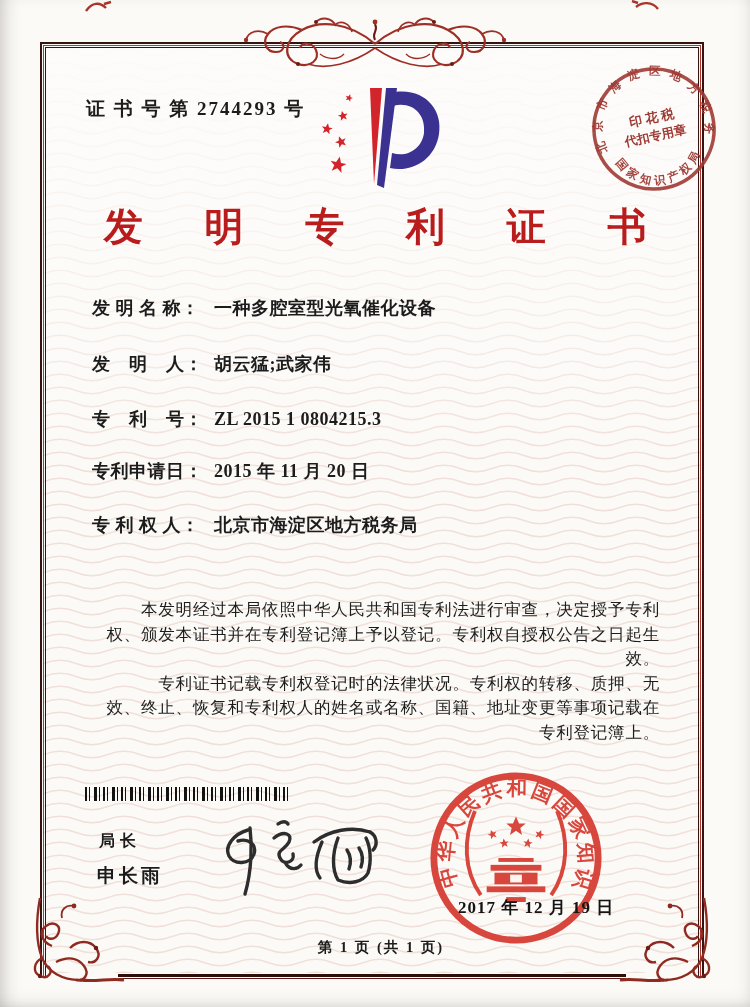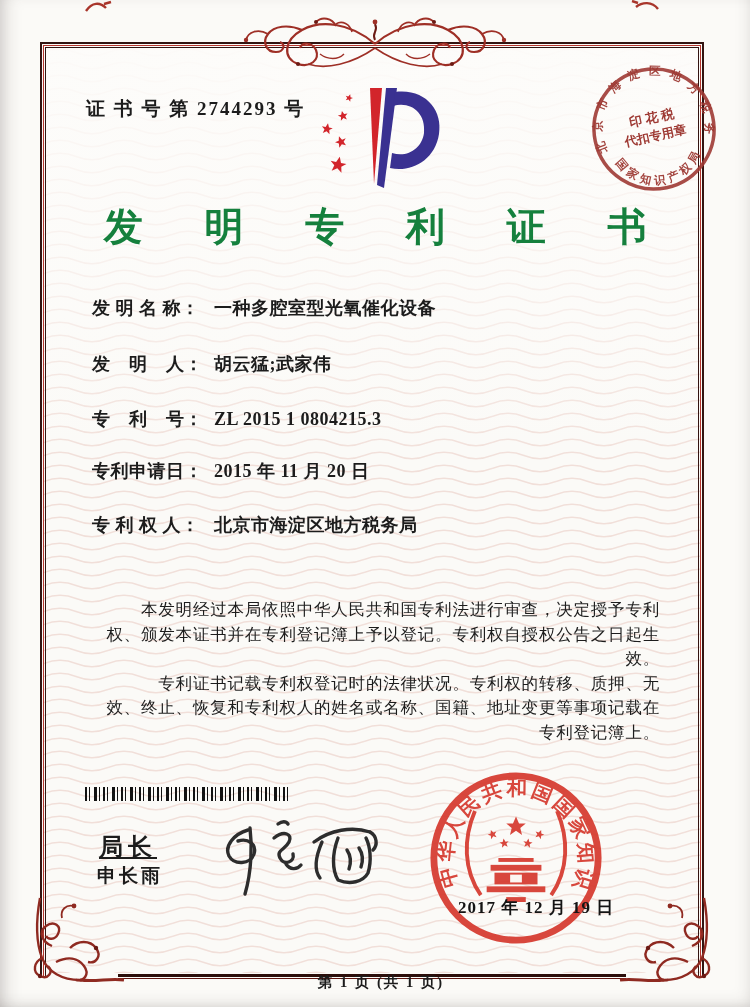--- a/index.html
+++ b/index.html
@@ -20,40 +20,40 @@
   .bottom-line{position:absolute;left:118px;right:124px;bottom:28px;height:5px;
     background:linear-gradient(#2c0e0a 0,#2c0e0a 3px,transparent 3px,transparent 4px,#5e150f 4px,#5e150f 5px);}
   
   .waves{position:absolute;left:44px;top:46px;right:50px;bottom:34px;opacity:.75;}
   .wave-fade{position:absolute;left:44px;top:46px;right:50px;height:420px;
     background:linear-gradient(180deg,rgba(253,252,250,.95) 0%,rgba(253,252,250,.55) 60%,rgba(253,252,250,0) 100%);}
   
   .cert-no{position:absolute;left:86px;top:96px;font-size:19px;font-weight:600;letter-spacing:2px;}
   .logo{position:absolute;left:300px;top:84px;}
   .title{position:absolute;left:0;right:0;top:200px;text-align:center;
-    font-size:39px;font-weight:700;letter-spacing:26px;padding-left:26px;color:#15803d;}
+    font-size:39px;font-weight:700;letter-spacing:26px;padding-left:26px;color:#b91c1c;}
   
   .field-row{position:absolute;left:92px;font-size:18px;font-weight:600;white-space:nowrap;letter-spacing:.5px;}
   .field-row .lbl{display:inline-block;min-width:120px;}
   .field-row .val{margin-left:2px;}
   
   .body-text{position:absolute;left:92px;top:598px;width:568px;text-align:right;}
   .body-text p{margin:0;font-size:16.5px;line-height:24.5px;letter-spacing:.8px;
     text-indent:2em;font-weight:500;color:#1d1d1d;}
   
   .barcode{position:absolute;left:85px;top:787px;width:205px;height:14px;
     background:repeating-linear-gradient(90deg,#121212 0 2px,transparent 2px 4px,#121212 4px 5px,transparent 5px 9px,#121212 9px 12px,transparent 12px 14px,#121212 14px 15px,transparent 15px 18px);}
-  .signer-title{position:absolute;left:99px;top:831px;font-size:24px;font-weight:600;letter-spacing:5px;
-    font-family:"Liberation Sans","DejaVu Sans",sans-serif;text-decoration:underline;}
+  .signer-title{position:absolute;left:99px;top:831px;font-size:16px;font-weight:600;letter-spacing:5px;
+    font-family:"Liberation Sans","DejaVu Sans",sans-serif;}
   .signer-name{position:absolute;left:97px;top:863px;font-size:19px;font-weight:600;letter-spacing:3px;
     font-family:Liberation Serif, serif;}
   .signature{position:absolute;left:198px;top:788px;}
   .seal{position:absolute;left:428px;top:770px;z-index:2;}
   .seal-date{position:absolute;left:458px;top:896px;z-index:3;font-size:17px;font-weight:700;letter-spacing:1px;color:#141414;}
-  .footer-page{position:absolute;left:12px;right:0;top:938px;text-align:center;font-size:14.5px;font-weight:600;letter-spacing:2px;margin-top:35px;}
+  .footer-page{position:absolute;left:12px;right:0;top:938px;text-align:center;font-size:14.5px;font-weight:600;letter-spacing:2px;}
   
   .stamp{position:absolute;left:585px;top:58px;transform:rotate(-12deg);z-index:2;}
   .top-ornament{position:absolute;left:240px;top:14px;z-index:2;}
   .corner-left{position:absolute;left:26px;top:896px;z-index:2;}
   .corner-right{position:absolute;right:32px;top:896px;z-index:2;transform:scaleX(-1);}
   .crop-orn{position:absolute;top:0;z-index:2;}
   .crop-orn.a{left:84px;}
   .crop-orn.b{left:630px;}
   svg text{font-family:"Liberation Serif","DejaVu Serif",serif;}
 </style>

